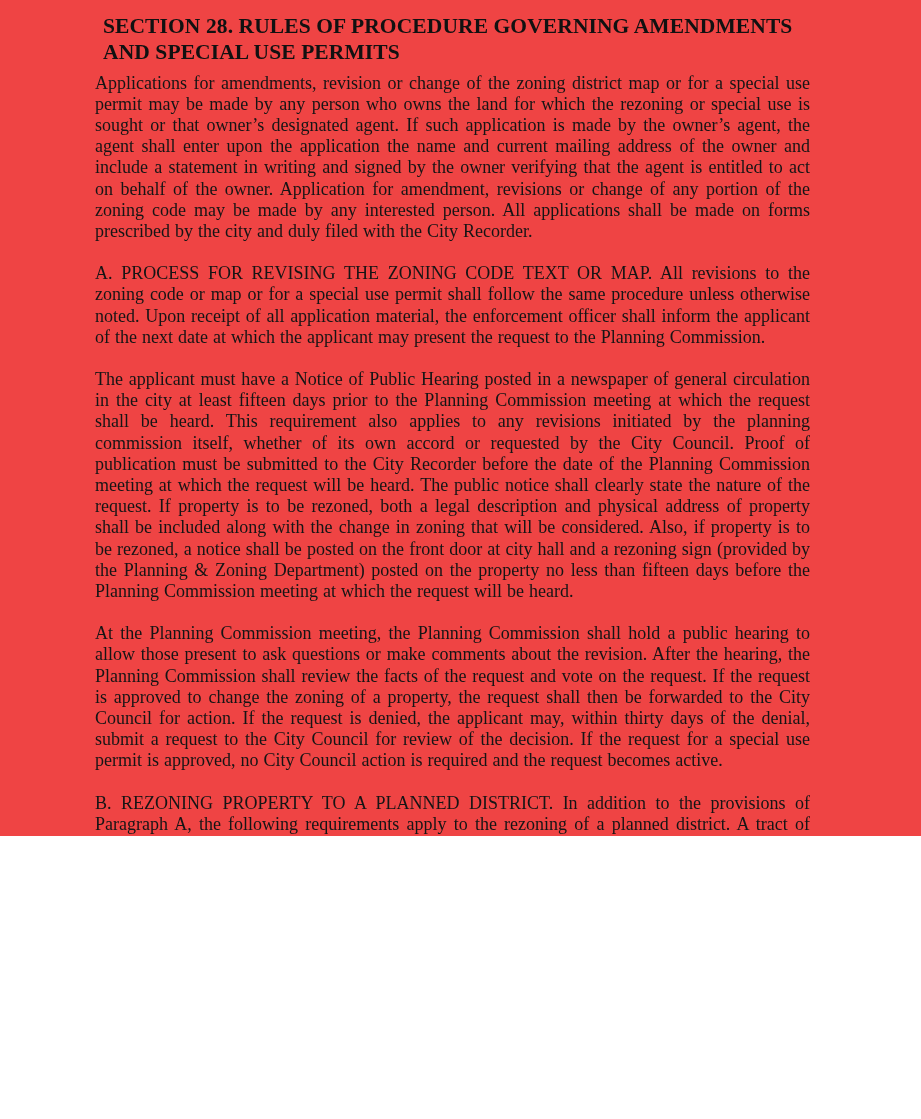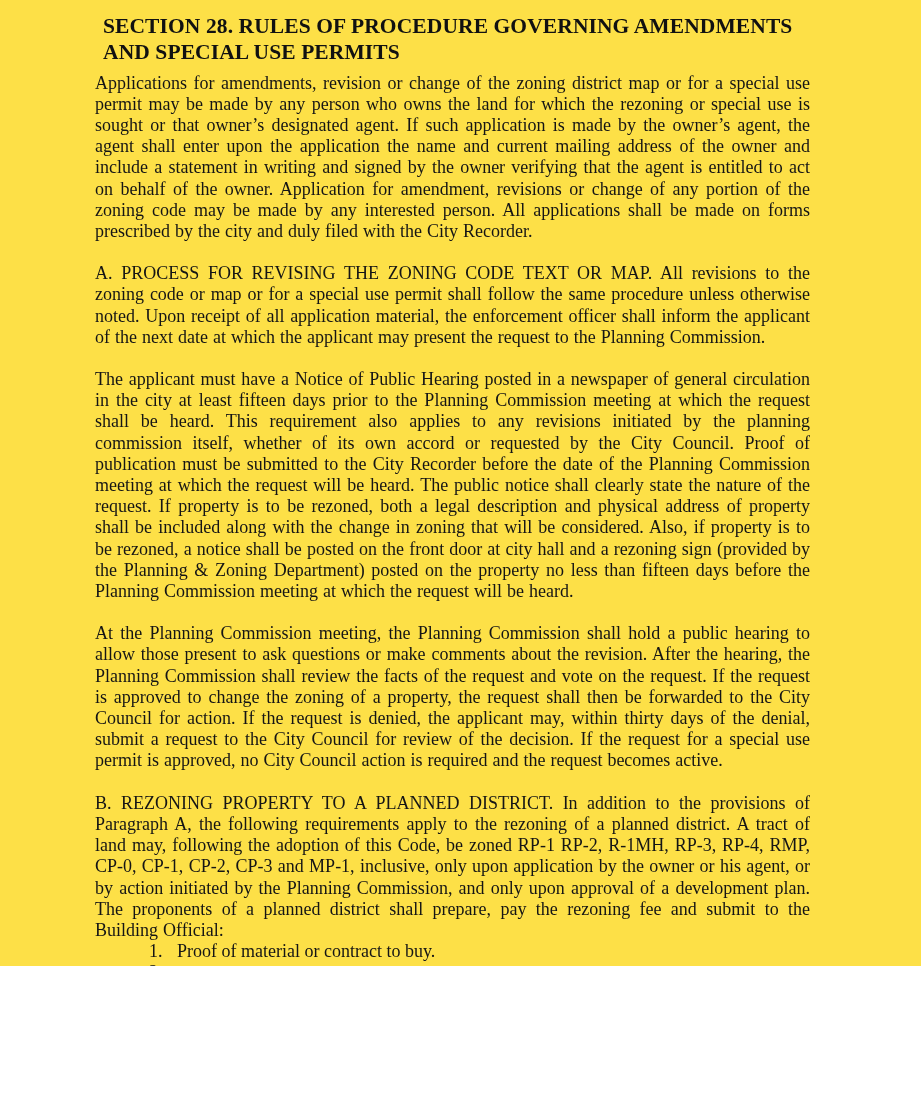--- a/index.html
+++ b/index.html
@@ -3,22 +3,22 @@
 <meta charset="utf-8">
 <style>
   html, body {
     margin: 0;
     padding: 0;
     background: #ffffff;
   }
   .page {
     position: relative;
     width: 921px;
-    height: 966px;
-    background: #fde047;
+    height: 836px;
+    background: #ef4444;
     color: #151515;
     font-family: "Liberation Serif", serif;
     overflow: hidden;
   }
   .content {
     position: absolute;
     left: 95px;
     top: 14px;
     width: 727px;
   }

